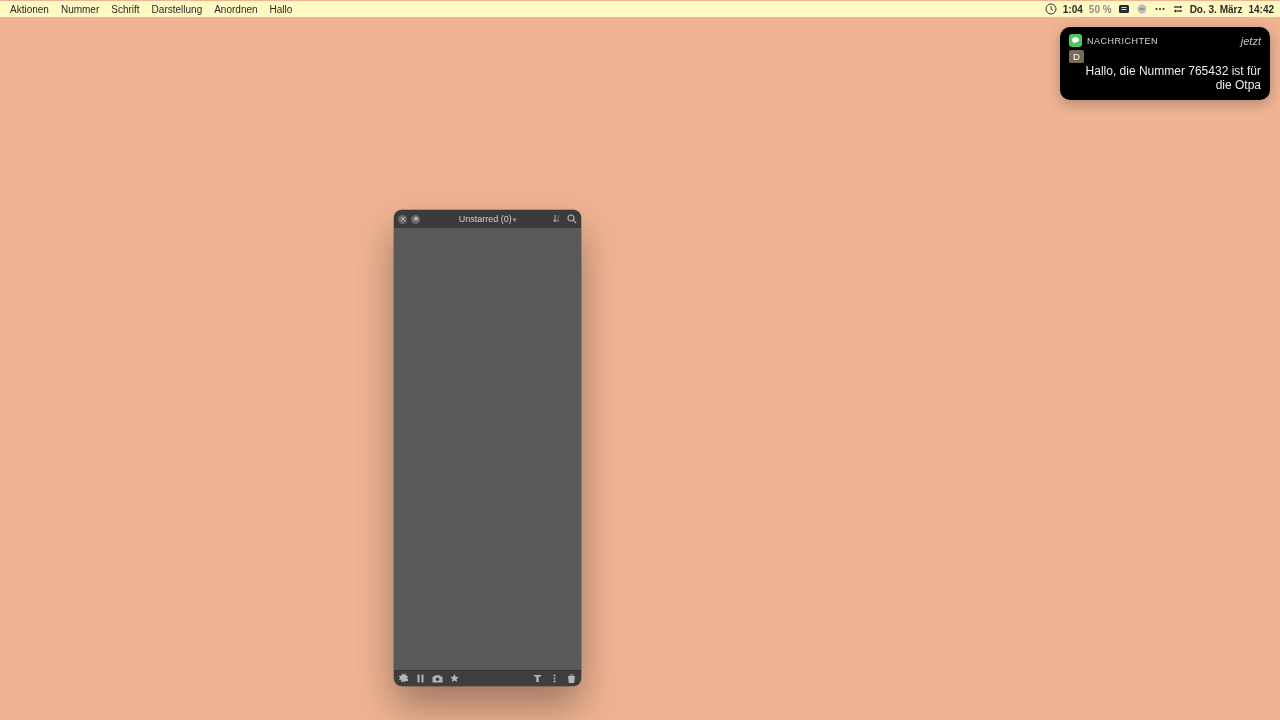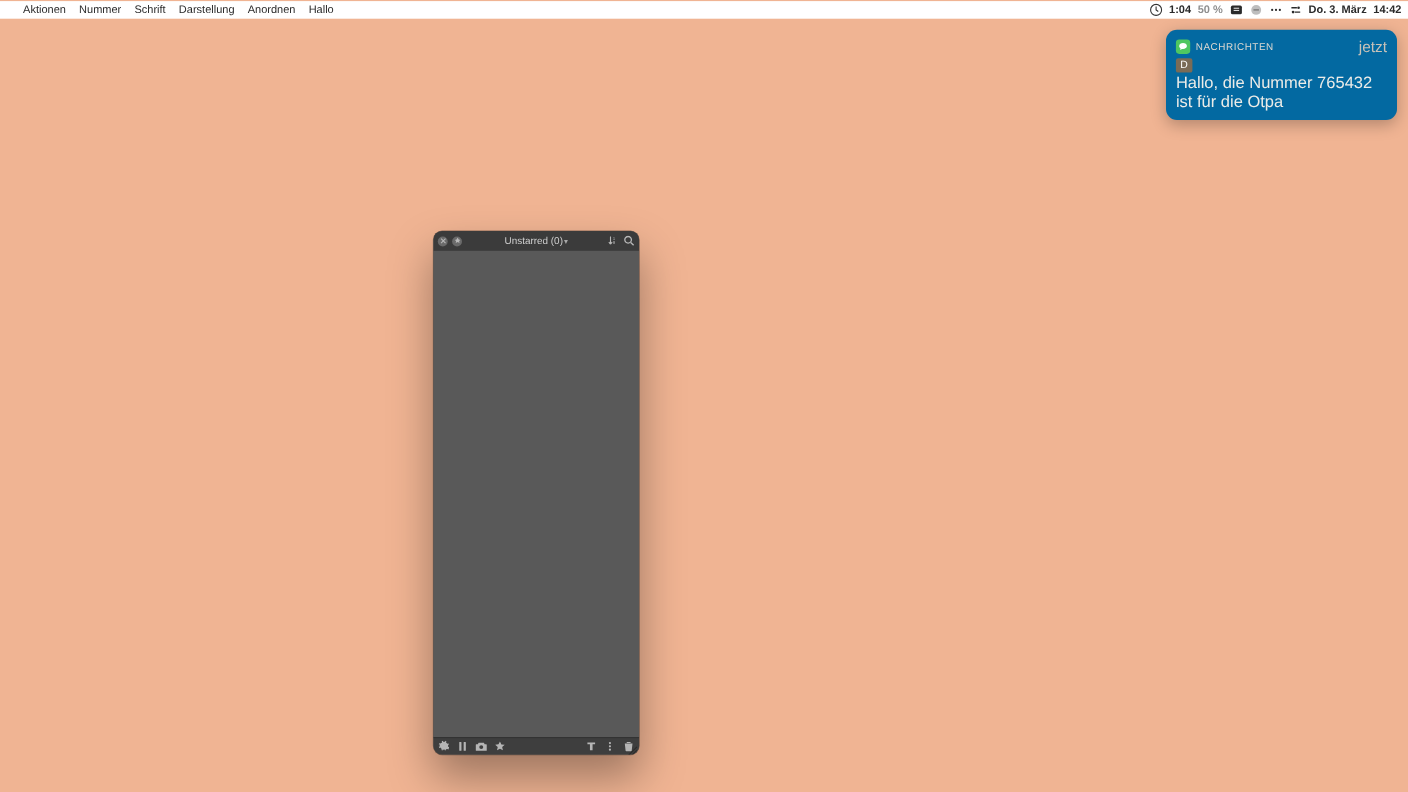--- a/index.html
+++ b/index.html
@@ -2,51 +2,51 @@
 <html><head>
 <meta charset="utf-8">
 <style>
   * { margin: 0; padding: 0; box-sizing: border-box; font-family: -apple-system, "Helvetica Neue", Arial, sans-serif; }
   html, body { width: 1280px; height: 720px; overflow: hidden; }
   body { background: #f0b493; position: relative; }
 
   
   .menubar {
     position: absolute; top: 1px; left: 0; width: 100%; height: 16px;
-    background: #ffffff;
+    background: #fef9c3;
     display: flex; align-items: center; font-size: 10px; color: #2a2a2a;
-    padding-left: 15px;
+    padding-left: 4px;
   }
   .menubar .menu-item { padding: 0 6px; height: 100%; display: flex; align-items: center; cursor: default; }
   .menubar .spacer { flex: 1; }
   .menubar .right { display: flex; align-items: center; gap: 6px; padding-right: 6px; height:100%;font-weight:bold; }
   .menubar .right span.text { font-size: 10px; }
   .menubar .icon { display: inline-flex; align-items: center; justify-content: center; width: 12px; height: 12px; }
   .menubar .percent { color: #8f8f8f; }
   .menubar .datetime { font-size: 10px; }
 
   
   .notification {
     position: absolute; top: 27px; right: 10px;
-    width: 210px; background: #0369a1;
+    width: 210px; background: #000000;
     border-radius: 10px; padding: 7px 9px 8px 9px;
     box-shadow: 0 4px 14px rgba(0,0,0,0.25);
     color: #fff;
   }
   .notification .row1 { display: flex; align-items: center; gap: 5px; }
   .notification .app-icon {
     width: 13px; height: 13px; background: #4fc760; border-radius: 3px;
     display: flex; align-items: center; justify-content: center;
   }
   .notification .app-icon svg { width: 9px; height: 9px; }
   .notification .app-name { font-size: 9px; letter-spacing: 0.5px; font-weight: 400; color: #dcd8d1;}
-  .notification .when { margin-left: auto; font-size: 14px; color: #c9c2b8; }
+  .notification .when { margin-left: auto; font-size: 11px; color: #c9c2b8; font-style: italic; }
   .notification .row2 { margin-top: 3px; font-size: 9.5px; display:flex; align-items:center;}
   .notification .sender-badge { background:#7a6b56; padding:1px 4px; border-radius:2px; font-size:9.5px;}
-  .notification .body { font-size: 15px; margin-top: 1px; color: #ecece8;}
+  .notification .body { font-size: 12px; margin-top: 1px; color: #ecece8; text-align: right;}
 
   
   .window {
     position: absolute; top: 210px; left: 394px; width: 187px; height: 476px;
     background: #585858; border-radius: 8px;
     box-shadow: 0 20px 40px rgba(0,0,0,0.35), 0 0 0 0.5px rgba(0,0,0,0.4);
     display: flex; flex-direction: column; overflow: hidden;
   }
   .titlebar {
     height: 18px; background: #3b3b3b; display: flex; align-items: center;

